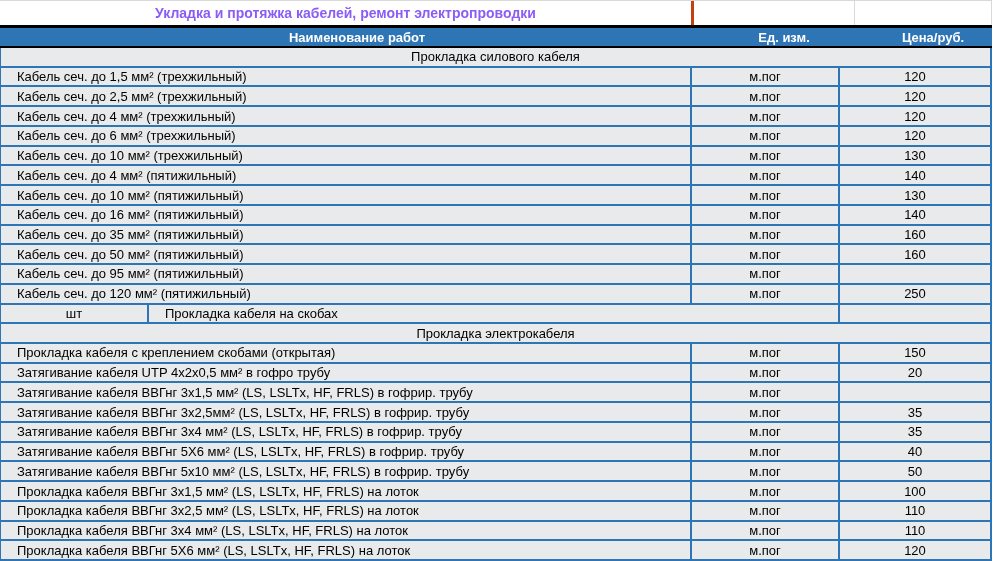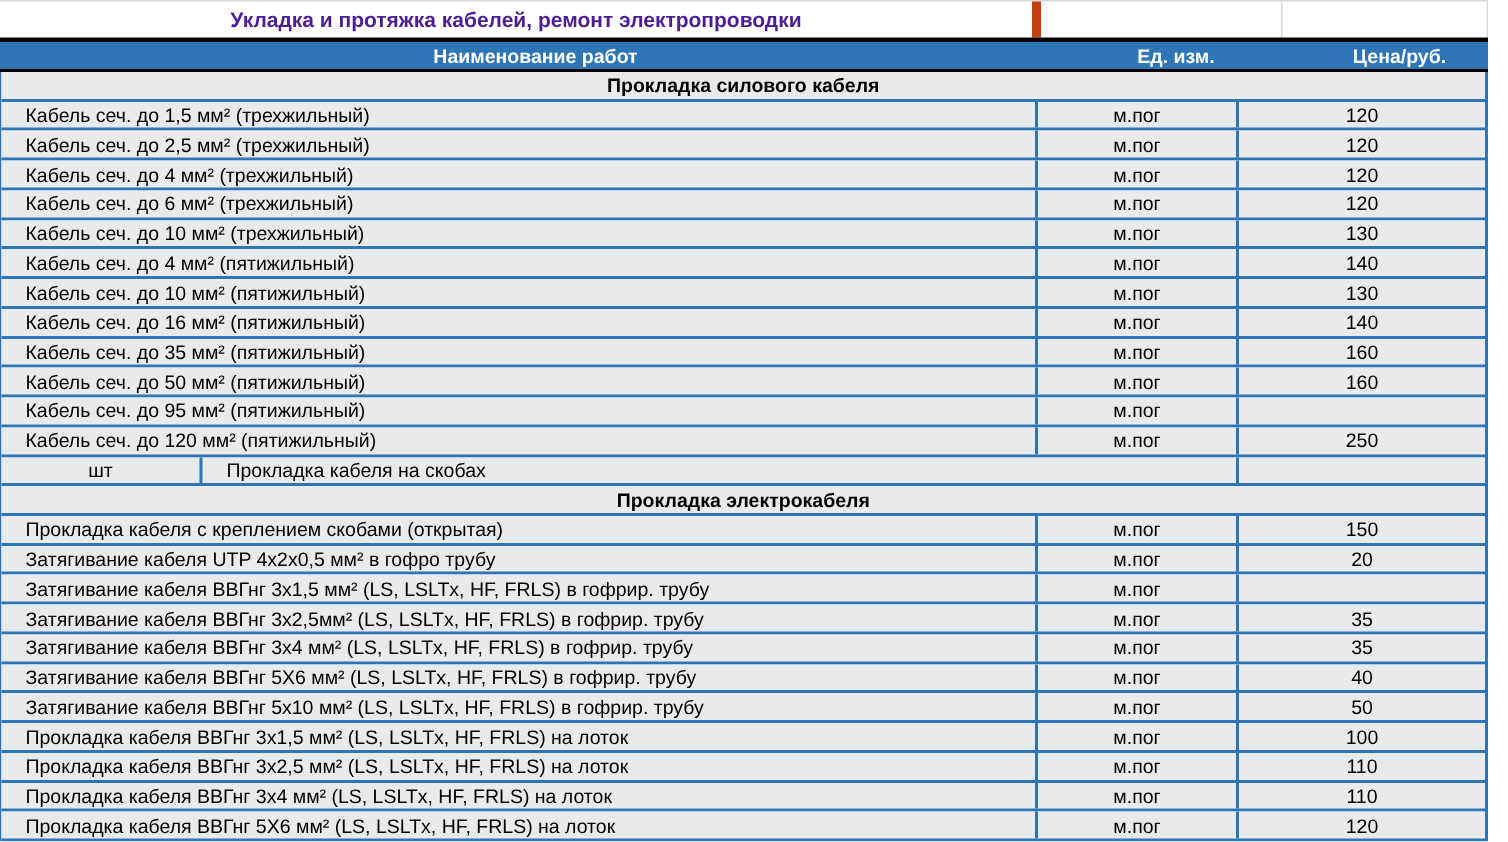--- a/index.html
+++ b/index.html
@@ -18,23 +18,23 @@
   
   .title-row{
     height:25px;flex:0 0 25px;
     display:flex;
     border-top:1px solid #d9d9d9;
     box-sizing:border-box;
     background:#ffffff;
   }
   .title-cell{
     width:694px;box-sizing:border-box;
-    border-right:6px solid #c2410c;
+    border-right:3px solid #c2410c;
     display:flex;align-items:center;justify-content:center;
-    color:#4c1d95;font-weight:bold;font-size:14px;
+    color:#8b5cf6;font-weight:bold;font-size:14px;
   }
   .title-gap-1{width:161px;box-sizing:border-box;border-right:1px solid #d9d9d9;}
   .title-gap-2{flex:1;box-sizing:border-box;border-right:1px solid #d9d9d9;}
   .black-band-1{height:3px;flex:0 0 3px;background:#000000;}
   .black-band-2{height:2px;flex:0 0 2px;background:#000000;}
   
   .header-row{
     height:18px;flex:0 0 18px;
     background:#2e75b6;
     display:flex;align-items:center;
@@ -55,28 +55,28 @@
   .row{
     flex:1;
     display:flex;
     border-bottom:2px solid #2e75b6;
     box-sizing:border-box;
     background:#e9eaeb;
     font-size:13px;color:#000;
   }
   .section-cell{
     flex:1;display:flex;align-items:center;justify-content:center;
-    font-weight:bold;box-sizing:border-box;
+    font-weight:normal;box-sizing:border-box;
   }
   .cell{
     box-sizing:border-box;display:flex;align-items:center;
     overflow:hidden;white-space:nowrap;
   }
   .c-name{width:691px;border-right:2px solid #2e75b6;padding-left:16px;}
-  .c-unit{width:134px;border-right:2px solid #2e75b6;justify-content:center;}
+  .c-unit{width:148px;border-right:2px solid #2e75b6;justify-content:center;}
   .c-price{flex:1;justify-content:center;}
 </style>
 </head>
 <body>
 
 <div class="page">
   <div class="sheet">
 
     <div class="title-row">
       <div class="title-cell">Укладка и протяжка кабелей, ремонт электропроводки</div>

